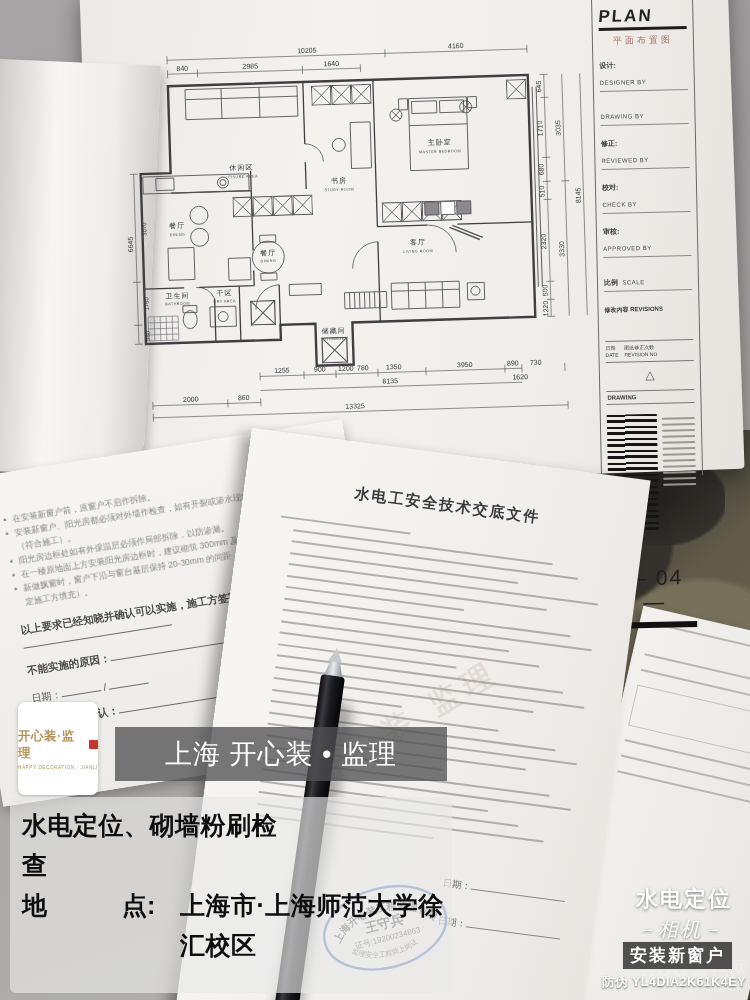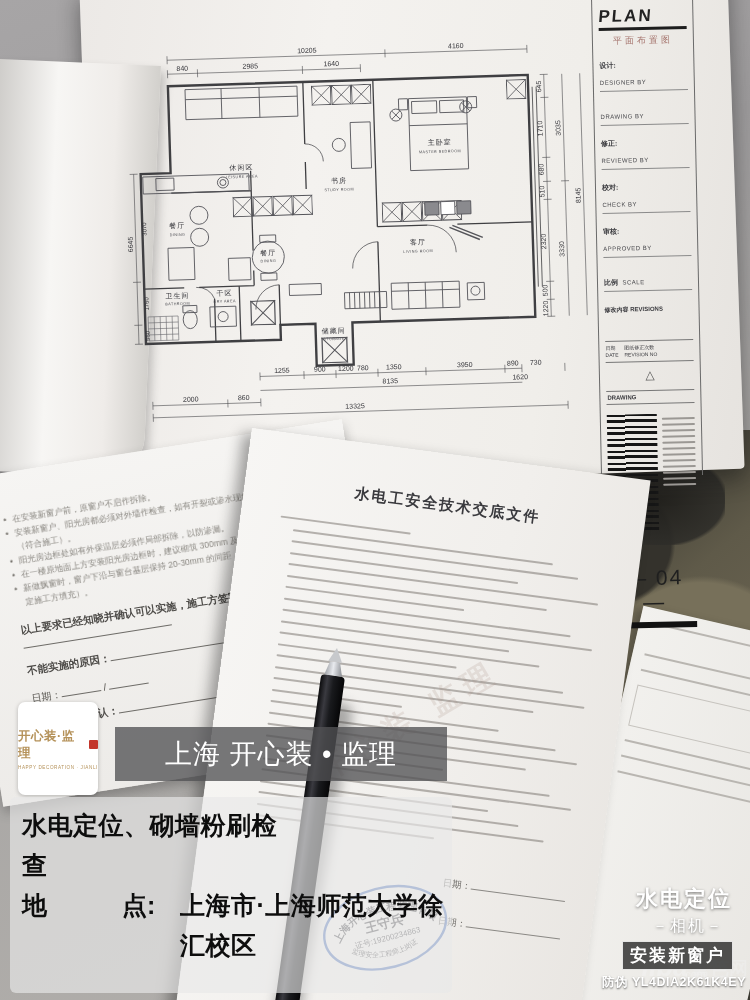--- a/index.html
+++ b/index.html
@@ -103,21 +103,21 @@
                display:flex;align-items:center;justify-content:center;}
   .wm-title{color:#fff;font-size:27px;font-weight:500;letter-spacing:1px;white-space:nowrap;}
   .wm-panel{left:10px;top:797px;width:442px;height:196px;background:rgba(232,232,232,.66);border-radius:6px;
             padding:8px 0 0 12px;box-sizing:border-box;}
   .wm-row{display:flex;line-height:40px;}
   .wm-label{width:158px;font-size:25px;font-weight:700;color:#0d0d0d;white-space:pre;flex:none;}
   .wm-val{font-size:25px;font-weight:700;color:#0d0d0d;letter-spacing:.5px;width:270px;line-height:40px;}
   
   .tw-app{right:18px;top:884px;color:#fff;font-size:22px;font-weight:700;letter-spacing:2px;
           text-shadow:0 1px 3px rgba(0,0,0,.5);z-index:11;}
-  .tw-cam{right:26px;top:916px;color:#fff;font-size:16px;letter-spacing:2px;text-shadow:0 1px 3px rgba(0,0,0,.5);z-index:11;}
+  .tw-cam{right:26px;top:916px;color:#fff;font-size:20px;letter-spacing:2px;text-shadow:0 1px 3px rgba(0,0,0,.5);z-index:11;font-style:italic;}
   .tw-badge{right:17px;top:941px;background:rgba(35,35,35,.78);border:1.5px solid rgba(255,255,255,.85);
             color:#fff;font-size:17px;font-weight:700;letter-spacing:2px;padding:2px 7px;z-index:12;}
   .liba{right:62px;top:952px;color:rgba(245,245,245,.45);font-size:27px;font-weight:800;z-index:11;font-style:italic;}
   .liba-com{right:44px;top:968px;color:rgba(245,245,245,.45);font-size:11px;z-index:11;}
   .liba-cn{right:2px;top:956px;color:rgba(240,240,240,.5);font-size:19px;font-weight:700;z-index:11;}
   .antifake{right:4px;top:974px;color:#fff;font-size:12.5px;font-weight:700;letter-spacing:.5px;
             text-shadow:0 1px 2px rgba(0,0,0,.6);z-index:13;white-space:nowrap;}
   .red-thread{left:690px;top:710px;z-index:2;}
 </style>
 </head>

